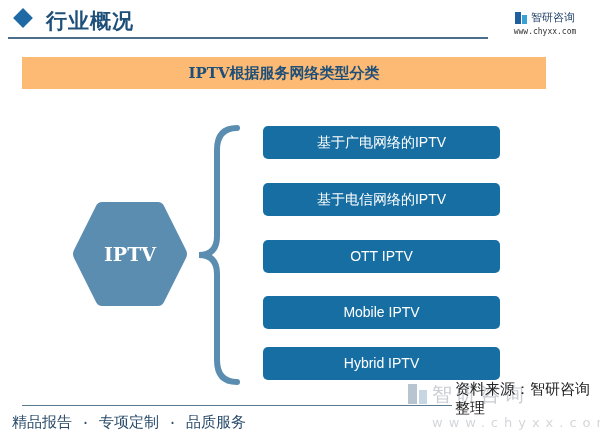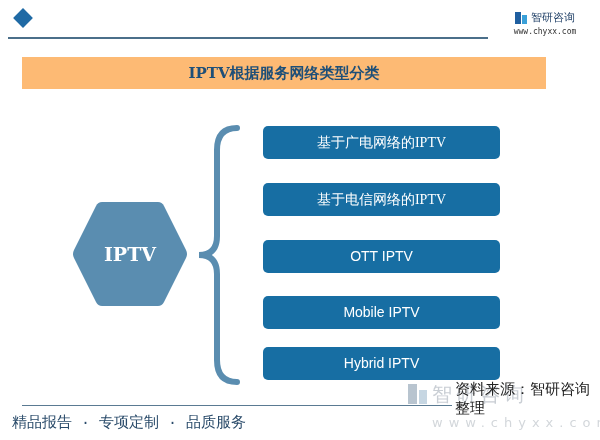--- a/index.html
+++ b/index.html
@@ -28,38 +28,39 @@
   .hex { position:absolute; left:72px; top:198px; width:116px; height:112px; }
   .hex svg { position:absolute; left:0; top:0; }
   .hex-label { position:absolute; left:0; top:0; width:116px; line-height:112px; text-align:center;
                color:#ffffff; font-size:19px; font-weight:bold; }
 
   .brace { position:absolute; left:193px; top:124px; width:50px; height:262px; }
 
   .item { position:absolute; left:263px; width:237px; height:33px; background:#176ea3; border-radius:5px;
           color:#ffffff; text-align:center; line-height:33px; font-size:14px;
           font-family:Liberation Sans, sans-serif; }
-  .item.cn { font-family:Liberation Serif, serif;text-align:center; }
+  .item.cn { font-family:Liberation Sans, sans-serif;text-align:center; }
 
   .f-line { position:absolute; left:22px; top:405px; width:430px; height:1px; background:#5a7a92; }
   .f-left { position:absolute; left:12px; top:413px; font-size:15px; color:#2a4b6a; font-family:Liberation Mono, monospace; }
   .f-right { position:absolute; left:455px; top:380px; font-size:15px; color:#222; font-family:Liberation Sans, sans-serif; }
   .wm-big { position:absolute; left:432px; top:381px; font-size:20px; color:#c9ced4; letter-spacing:4px;
             font-family:"DejaVu Sans", sans-serif; }
   .wm-url { position:absolute; left:432px; top:415px; font-size:13px; color:#d3d7db; letter-spacing:6px;
             font-family:"DejaVu Sans", sans-serif; }
   .wm-logo { position:absolute; left:408px; top:384px; width:20px; height:20px; }
   .wm-logo .a { position:absolute; left:0; top:0; width:9px; height:20px; background:#b8c4cf; }
   .wm-logo .b { position:absolute; left:11px; top:6px; width:8px; height:14px; background:#c6d6e2; }
 </style>
 </head>
 <body>
 
 <div class="header">
   <div class="diamond"></div>
+  <div class="h-title">行业概况</div>
   <div class="h-line"></div>
   <div class="brand">
     <div class="brand-row">
       <div class="brand-logo">
           <div class="a"></div>
           <div class="b"></div>
         </div>
       <span class="brand-name">智研咨询</span>
     </div>
     <div class="brand-url">www.chyxx.com</div>

